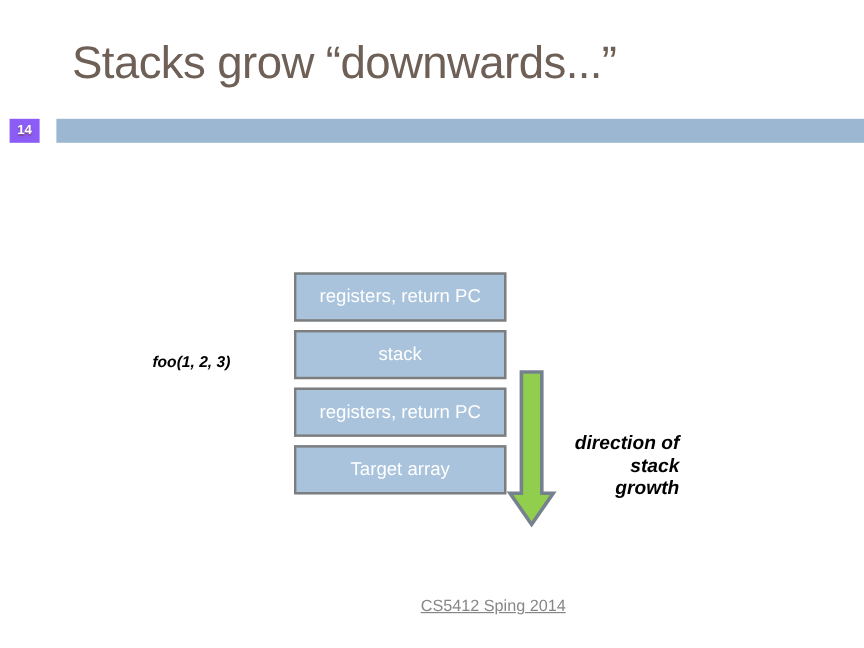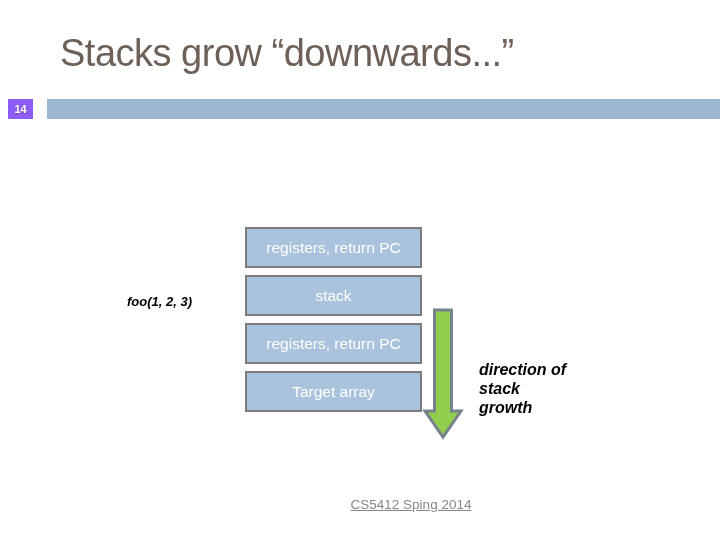--- a/index.html
+++ b/index.html
@@ -99,21 +99,21 @@
   .direction-caption {
     position: absolute;
     left: 479px;
     top: 360px;
     font-size: 16px;
     font-style: italic;
     font-weight: bold;
     color: #000000;
     line-height: 19px;
   }
-  .direction-caption div { white-space: nowrap; }
+  .direction-caption div { white-space: nowrap; text-align: right; }
 
   
   .footer {
     position: absolute;
     left: 411px;
     top: 497px;
     transform: translateX(-50%);
     font-size: 13.5px;
     color: #878787;
     white-space: nowrap;

